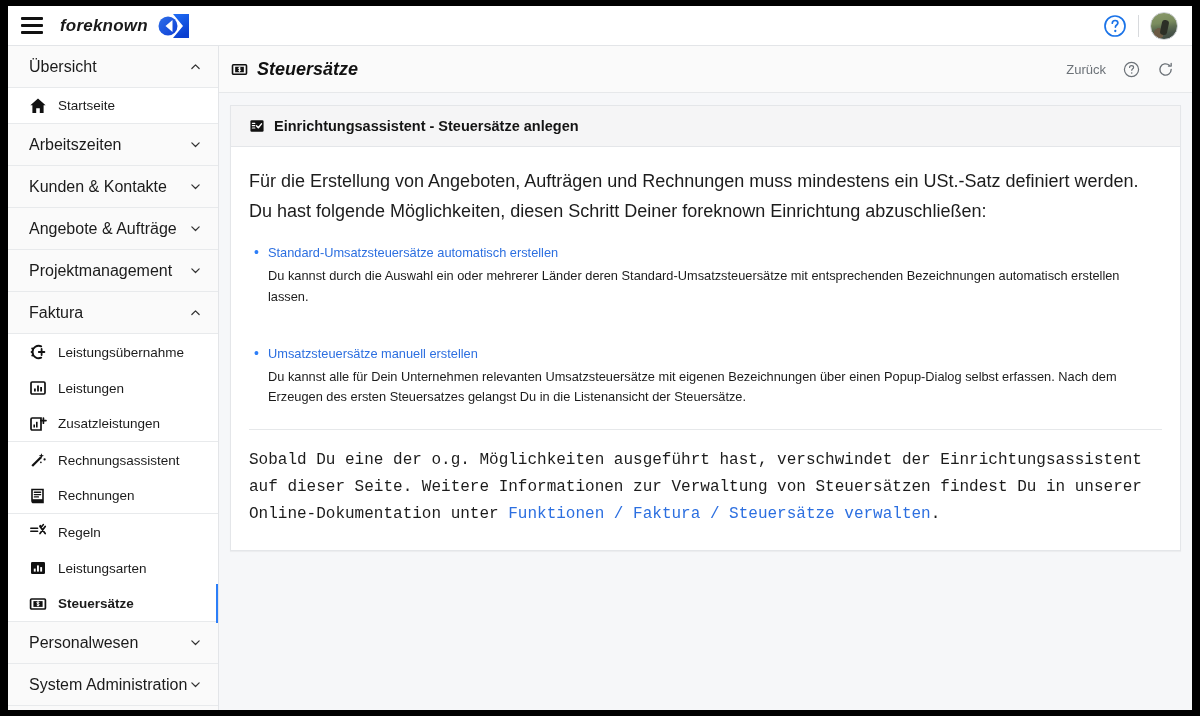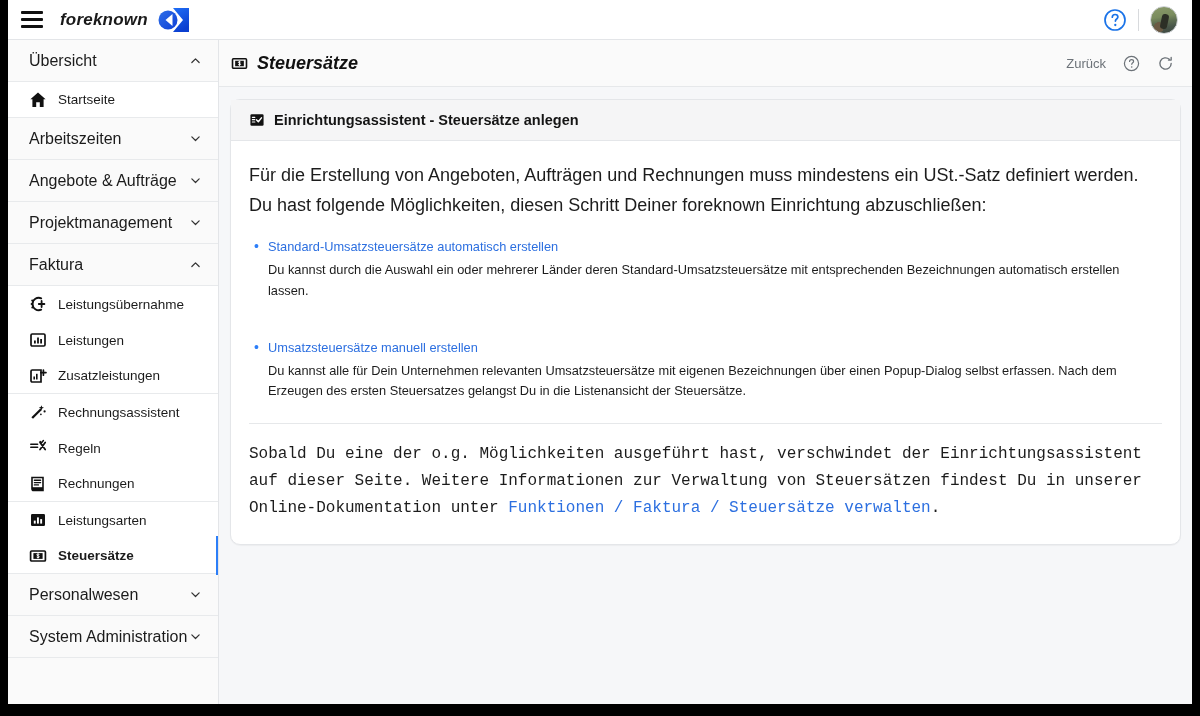--- a/index.html
+++ b/index.html
@@ -4,21 +4,21 @@
 <style>
   * { margin:0; padding:0; box-sizing:border-box; }
   html,body{ width:1200px; height:716px; }
   body{
     background:#000;
     font-family:"Liberation Sans", sans-serif;
     overflow:hidden;
   }
   .frame{
     position:absolute;
-    left:8px; top:0;
+    left:8px; top:6px;
     width:1184px; height:704px;
     background:#ffffff;
     overflow:hidden;
     display:flex;
     flex-direction:column;
   }
 
   
   .topbar{
     height:40px; flex:0 0 40px;
@@ -121,21 +121,21 @@
   }
   .title-icon{width:17px;height:17px;display:block;}
   .head-right{ margin-left:auto; display:flex;align-items:center;gap:17px; }
   .back-link{ font-size:13px;color:#6c7278; cursor:pointer; }
   .head-ic{ width:17px;height:17px;display:block;color:#6c7278;cursor:pointer;}
 
   .card-wrap{ padding:12px 11px 0 11px; }
   .card{
     background:#ffffff;
     border:1px solid #e4e6e9;
-    border-radius:10px;
+    border-radius:0;
     box-shadow:0 1px 1px rgba(0,0,0,.04);
   }
   .card-head{
     background:#f5f5f6;
     border-bottom:1px solid #e4e6e9;
     padding:12px 18px;
     display:flex;align-items:center;gap:9px;
     font-size:14.5px;font-weight:700;color:#141414;
   }
   .card-head-icon{ width:16px;height:16px;display:block;}
@@ -215,20 +215,26 @@
         <span>Startseite</span>
       </div>
 
       <div class="nav-group">
         <span>Arbeitszeiten</span>
         <svg class="chev" viewBox="0 0 16 16">
           <path d="M3.5 6 L8 10.5 L12.5 6" fill="none" stroke="currentColor" stroke-width="1.5" stroke-linecap="round" stroke-linejoin="round"></path>
         </svg>
       </div>
 
+      <div class="nav-group">
+        <span>Kunden &amp; Kontakte</span>
+        <svg class="chev" viewBox="0 0 16 16">
+          <path d="M3.5 6 L8 10.5 L12.5 6" fill="none" stroke="currentColor" stroke-width="1.5" stroke-linecap="round" stroke-linejoin="round"></path>
+        </svg>
+      </div>
 
       <div class="nav-group">
         <span>Angebote &amp; Aufträge</span>
         <svg class="chev" viewBox="0 0 16 16">
           <path d="M3.5 6 L8 10.5 L12.5 6" fill="none" stroke="currentColor" stroke-width="1.5" stroke-linecap="round" stroke-linejoin="round"></path>
         </svg>
       </div>
 
       <div class="nav-group">
         <span>Projektmanagement</span>
@@ -278,36 +284,36 @@
       <div class="nav-item">
         <svg class="nav-icon" viewBox="0 0 18 18">
           <path d="M2.4 15.6 L11.2 6.8 L12.8 8.4 L4 17 Z" transform="translate(0,-1.3)" fill="#111"></path>
           <path d="M12.4 2.2 L13.1 4.1 L15 4.8 L13.1 5.5 L12.4 7.4 L11.7 5.5 L9.8 4.8 L11.7 4.1 Z" fill="#111"></path>
           <circle cx="15.6" cy="8.4" r="1.1" fill="#111"></circle>
           <circle cx="11.9" cy="11.3" r=".85" fill="#111"></circle>
         </svg>
         <span>Rechnungsassistent</span>
       </div>
 
+      <div class="nav-item sep-bottom">
+        <svg class="nav-icon" viewBox="0 0 18 18">
+          <path d="M3 2.5 H14 V15.5 H4.4 A1.4 1.4 0 0 1 3 14.1 Z" fill="none" stroke="#111" stroke-width="1.6"></path>
+          <path d="M5.4 5.3 H11.6 M5.4 7.6 H11.6 M5.4 9.9 H9.4" stroke="#111" stroke-width="1.4" stroke-linecap="round"></path>
+          <rect x="3" y="12.2" width="11" height="3.3" fill="#111"></rect>
+        </svg>
+        <span>Rechnungen</span>
+      </div>
+
       <div class="nav-item">
         <svg class="nav-icon" viewBox="0 0 18 18">
           <path d="M1.8 5.2 H8.6 M1.8 8.2 H8.6" stroke="#111" stroke-width="1.6" stroke-linecap="round"></path>
           <path d="M11 3.4 L16.2 10.6 M16.2 3.4 L11 10.6" stroke="#111" stroke-width="1.7" stroke-linecap="round"></path>
           <path d="M11.2 2.6 L12.4 4 L14.4 1.6" fill="none" stroke="#111" stroke-width="1.5" stroke-linecap="round" stroke-linejoin="round"></path>
         </svg>
         <span>Regeln</span>
-      </div>
-
-      <div class="nav-item sep-bottom">
-        <svg class="nav-icon" viewBox="0 0 18 18">
-          <path d="M3 2.5 H14 V15.5 H4.4 A1.4 1.4 0 0 1 3 14.1 Z" fill="none" stroke="#111" stroke-width="1.6"></path>
-          <path d="M5.4 5.3 H11.6 M5.4 7.6 H11.6 M5.4 9.9 H9.4" stroke="#111" stroke-width="1.4" stroke-linecap="round"></path>
-          <rect x="3" y="12.2" width="11" height="3.3" fill="#111"></rect>
-        </svg>
-        <span>Rechnungen</span>
       </div>
 
       <div class="nav-item">
         <svg class="nav-icon" viewBox="0 0 18 18">
           <rect x="2" y="3" width="14" height="12" rx="1.2" fill="#111"></rect>
           <rect x="4.8" y="9.6" width="1.9" height="3" fill="#fff"></rect>
           <rect x="8" y="6.4" width="1.9" height="6.2" fill="#fff"></rect>
           <rect x="11.2" y="8.1" width="1.9" height="4.5" fill="#fff"></rect>
         </svg>
         <span>Leistungsarten</span>

